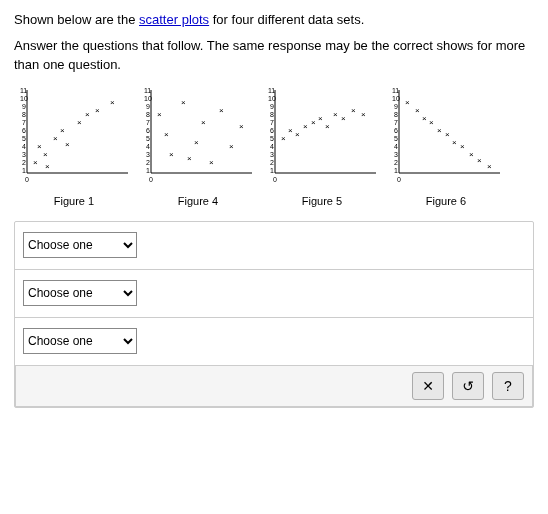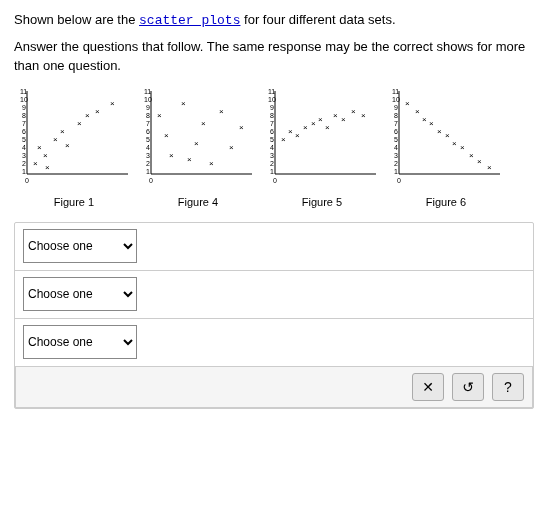--- a/index.html
+++ b/index.html
@@ -13,21 +13,20 @@
       padding: 10px 14px;
     }
     .intro-text {
       margin-bottom: 6px;
       line-height: 1.5;
     }
     .link {
       color: #0000cc;
       text-decoration: underline;
       cursor: pointer;
-      font-family: Liberation Mono, monospace;
     }
     .scatter-section {
       display: flex;
       gap: 4px;
       margin: 10px 0 14px 0;
       justify-content: flex-start;
     }
     .figure-wrap {
       display: flex;
       flex-direction: column;
@@ -65,21 +64,21 @@
     }
     .question-select-wrap {
       width: 130px;
       padding: 6px 8px;
       display: flex;
       align-items: center;
       justify-content: center;
     }
     .question-select {
       width: 114px;
-      height: 34px;
+      height: 26px;
       font-size: 12px;
       border: 1px solid #888;
       background: #fff;
       appearance: auto;
       cursor: pointer;
     }
     .action-bar {
       display: flex;
       justify-content: flex-end;
       padding: 6px 8px;

